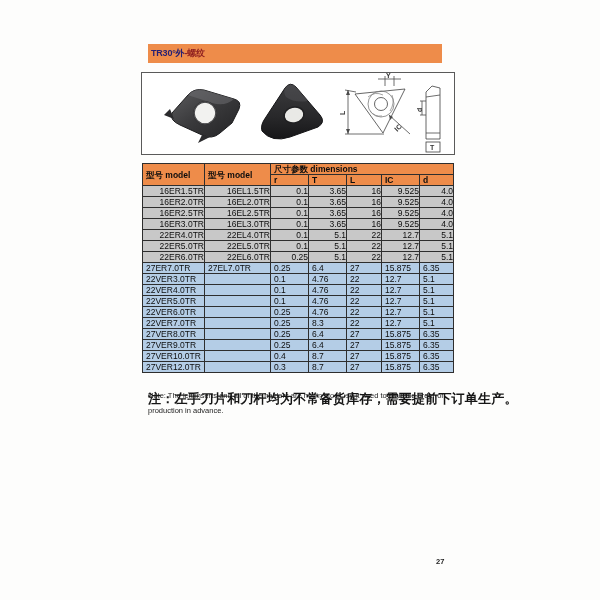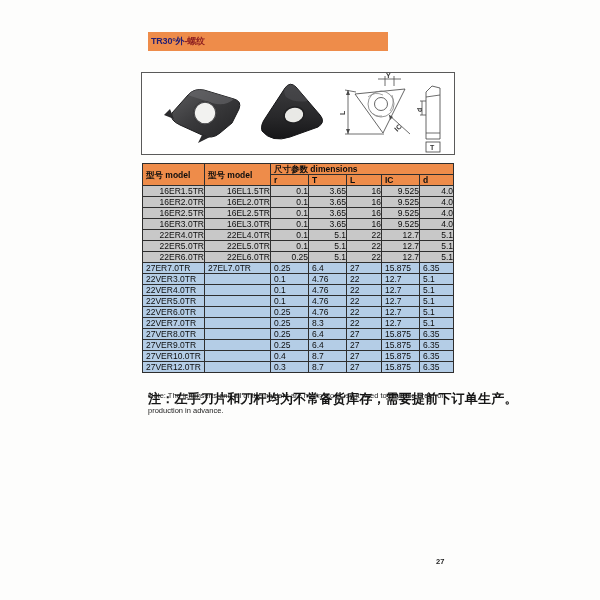--- a/index.html
+++ b/index.html
@@ -7,21 +7,21 @@
   body {
     font-family:"Liberation Sans", sans-serif;
     background:#fdfdfc;
     position:relative;
     overflow:hidden;
   }
   .sheet { position:absolute; inset:0; background:#fdfdfc; }
 
   
   .title-bar {
-    position:absolute; left:148px; top:32px; width:240px; height:19px;
+    position:absolute; left:148px; top:44px; width:294px; height:19px;
     background:var(--header-orange,#ee8c4a);
     display:flex; align-items:center; padding-left:3px;
     font-size:9px; font-weight:bold; white-space:nowrap; letter-spacing:-0.2px;
   }
   .title-part-navy { color:var(--title-navy,#262073); }
   .title-part-red  { color:var(--title-red,#8f2020); }
 
   
   .figure-panel {
     position:absolute; left:141px; top:72px; width:314px; height:83px;

